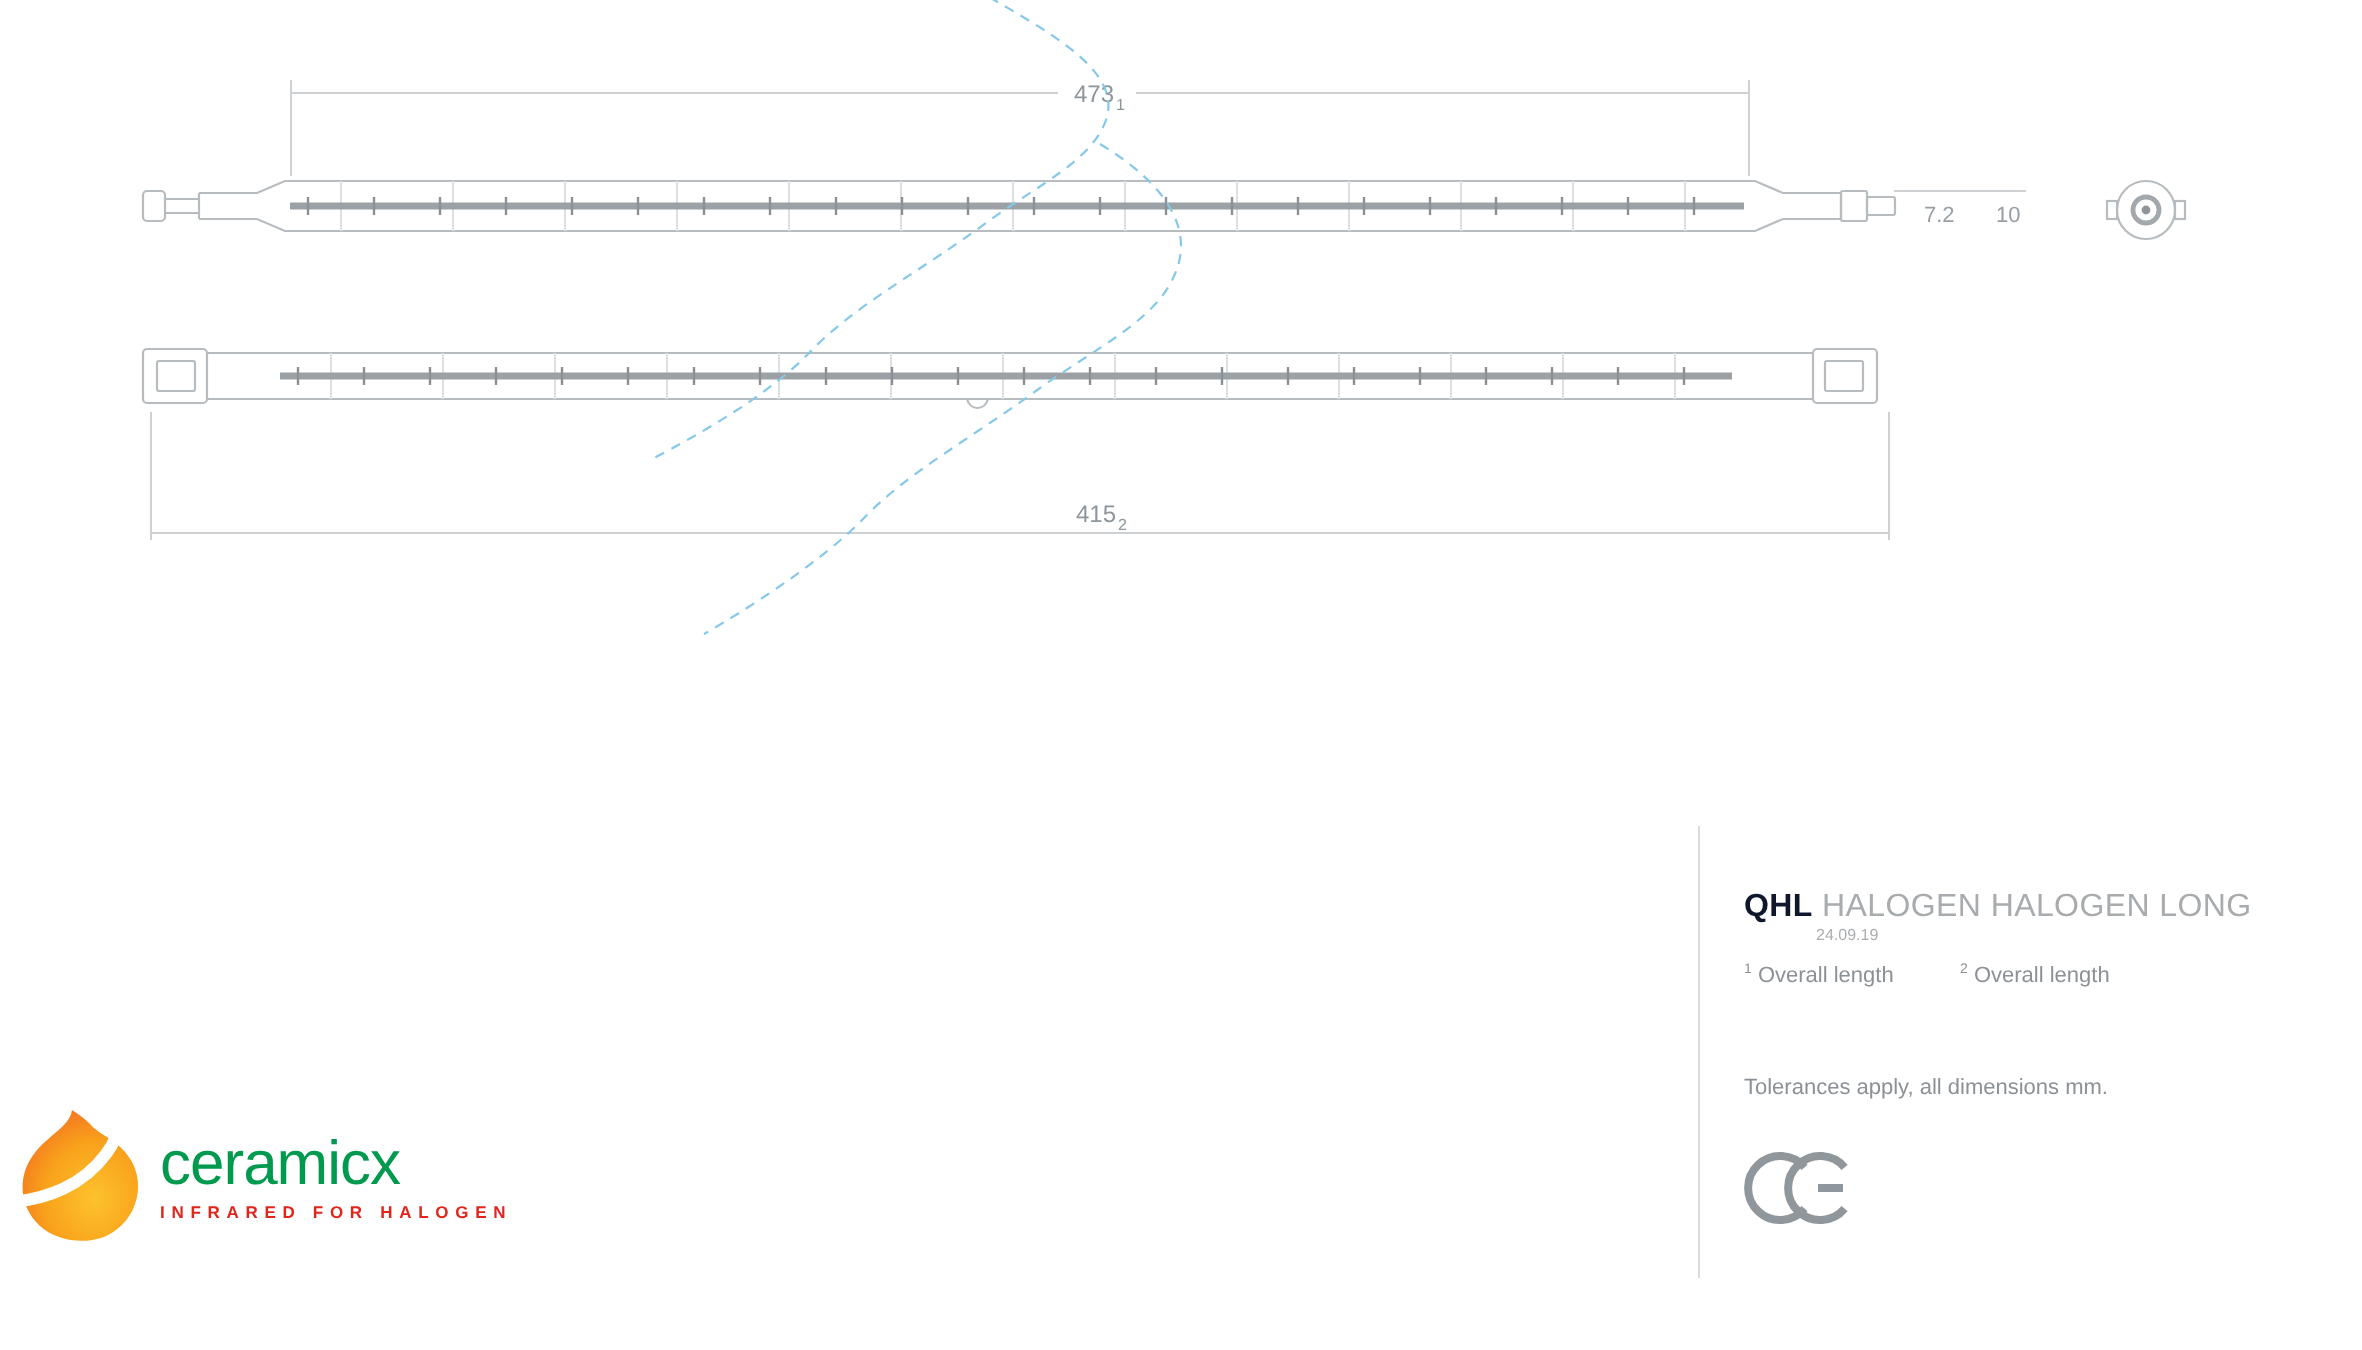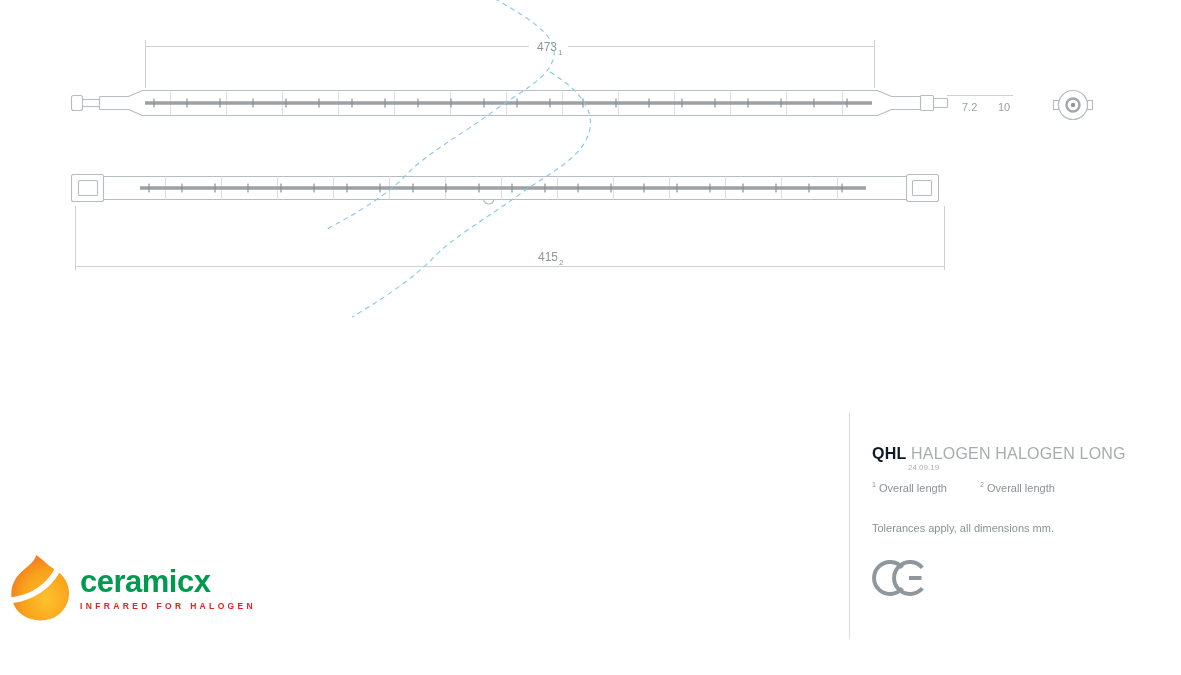--- a/index.html
+++ b/index.html
@@ -14,27 +14,27 @@
   .tb-divider{position:absolute;left:0;top:0;width:1px;height:226px;background:#d9dcde;}
   .tb-content{position:absolute;left:23px;top:33px;width:305px;}
   .tb-title{font-size:16px;letter-spacing:0.2px;white-space:nowrap;line-height:1;}
   .tb-code{font-weight:bold;color:#0f172a;}
   .tb-name{color:#a8acaf;}
   .tb-date{font-size:8px;color:#abaeb1;margin:2px 0 0 36px;line-height:1;}
   .tb-footnotes{margin-top:10px;font-size:11px;color:#8b9196;line-height:1.1;}
   .tb-footnotes .fn{display:inline-block;vertical-align:top;}
   .tb-footnotes .fn1{width:108px;}
   .tb-footnotes sup{font-size:7px;line-height:0;}
-  .tb-note{margin-top:28px;font-size:11px;color:#8b9196;line-height:1.1;}
+  .tb-note{margin-top:44px;font-size:11px;color:#8b9196;line-height:1.1;}
   .ce-svg{margin-top:23px;display:block;}
 
   .logo{position:absolute;left:8px;top:555px;display:flex;align-items:center;}
   .logo-flame{display:block;}
   .logo-text{margin-left:9px;}
-  .logo-brand{font-size:31px;font-weight:bold;color:#009a4e;letter-spacing:-0.5px;line-height:1;}
+  .logo-brand{font-size:31px;font-weight:normal;color:#009a4e;letter-spacing:-0.5px;line-height:1;}
   .logo-tagline{font-size:8.5px;font-weight:bold;color:#e1251b;letter-spacing:3.35px;margin-top:4px;white-space:nowrap;}
 </style>
 </head>
 <body>
 
 <svg class="drawing-svg" width="1181" height="340" viewBox="0 0 1181 340" xmlns="http://www.w3.org/2000/svg">
 
   <g stroke="#cdd1d4" stroke-width="1" fill="none">
     <line x1="145.5" y1="40" x2="145.5" y2="88"></line>
     <line x1="874.5" y1="40" x2="874.5" y2="88"></line>

